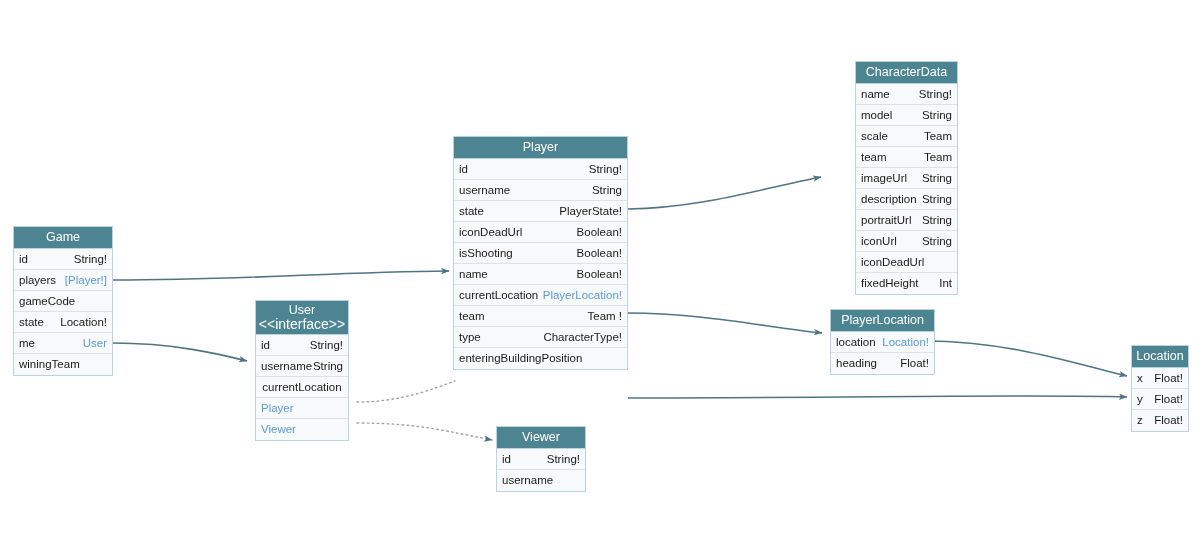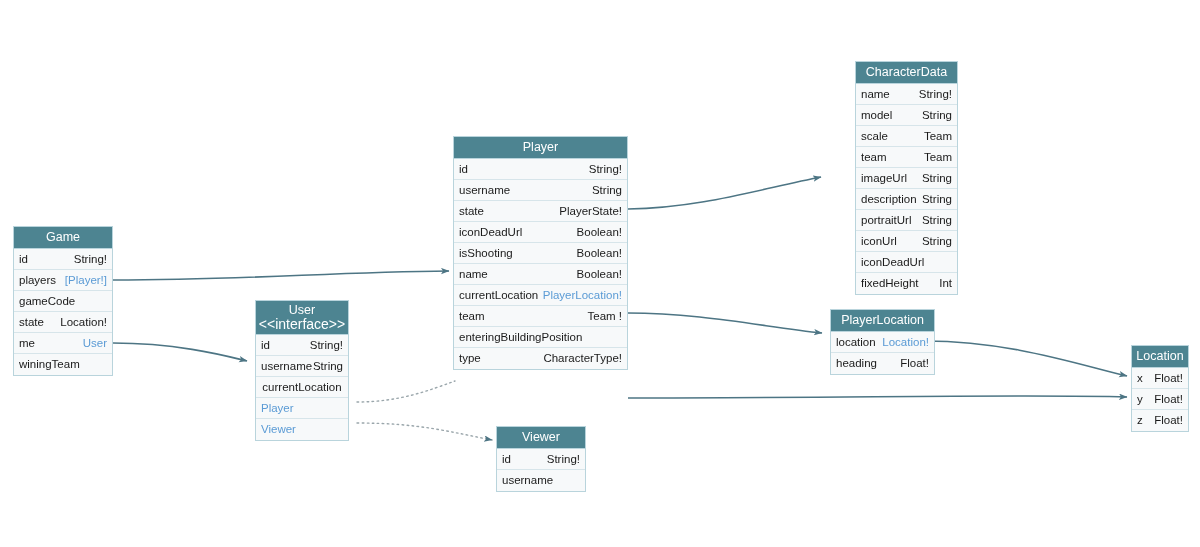--- a/index.html
+++ b/index.html
@@ -188,27 +188,27 @@
     </div>
     <div class="row">
       <span class="fname">currentLocation</span>
       <span class="ftype link">PlayerLocation!</span>
     </div>
     <div class="row">
       <span class="fname">team</span>
       <span class="ftype">Team !</span>
     </div>
     <div class="row">
+      <span class="fname">type</span>
+      <span class="ftype">CharacterType!</span>
+    </div>
+    <div class="row">
       <span class="fname">enteringBuildingPosition</span>
       <span class="ftype link">Location</span>
     </div>
-    <div class="row">
-      <span class="fname">type</span>
-      <span class="ftype">CharacterType!</span>
-    </div>
   </div>
 
   <div class="entity" style="left:496px; top:426px; width:90px;">
     <div class="entity-header">Viewer</div>
     <div class="row">
       <span class="fname">id</span>
       <span class="ftype">String!</span>
     </div>
     <div class="row">
       <span class="fname">username</span>

